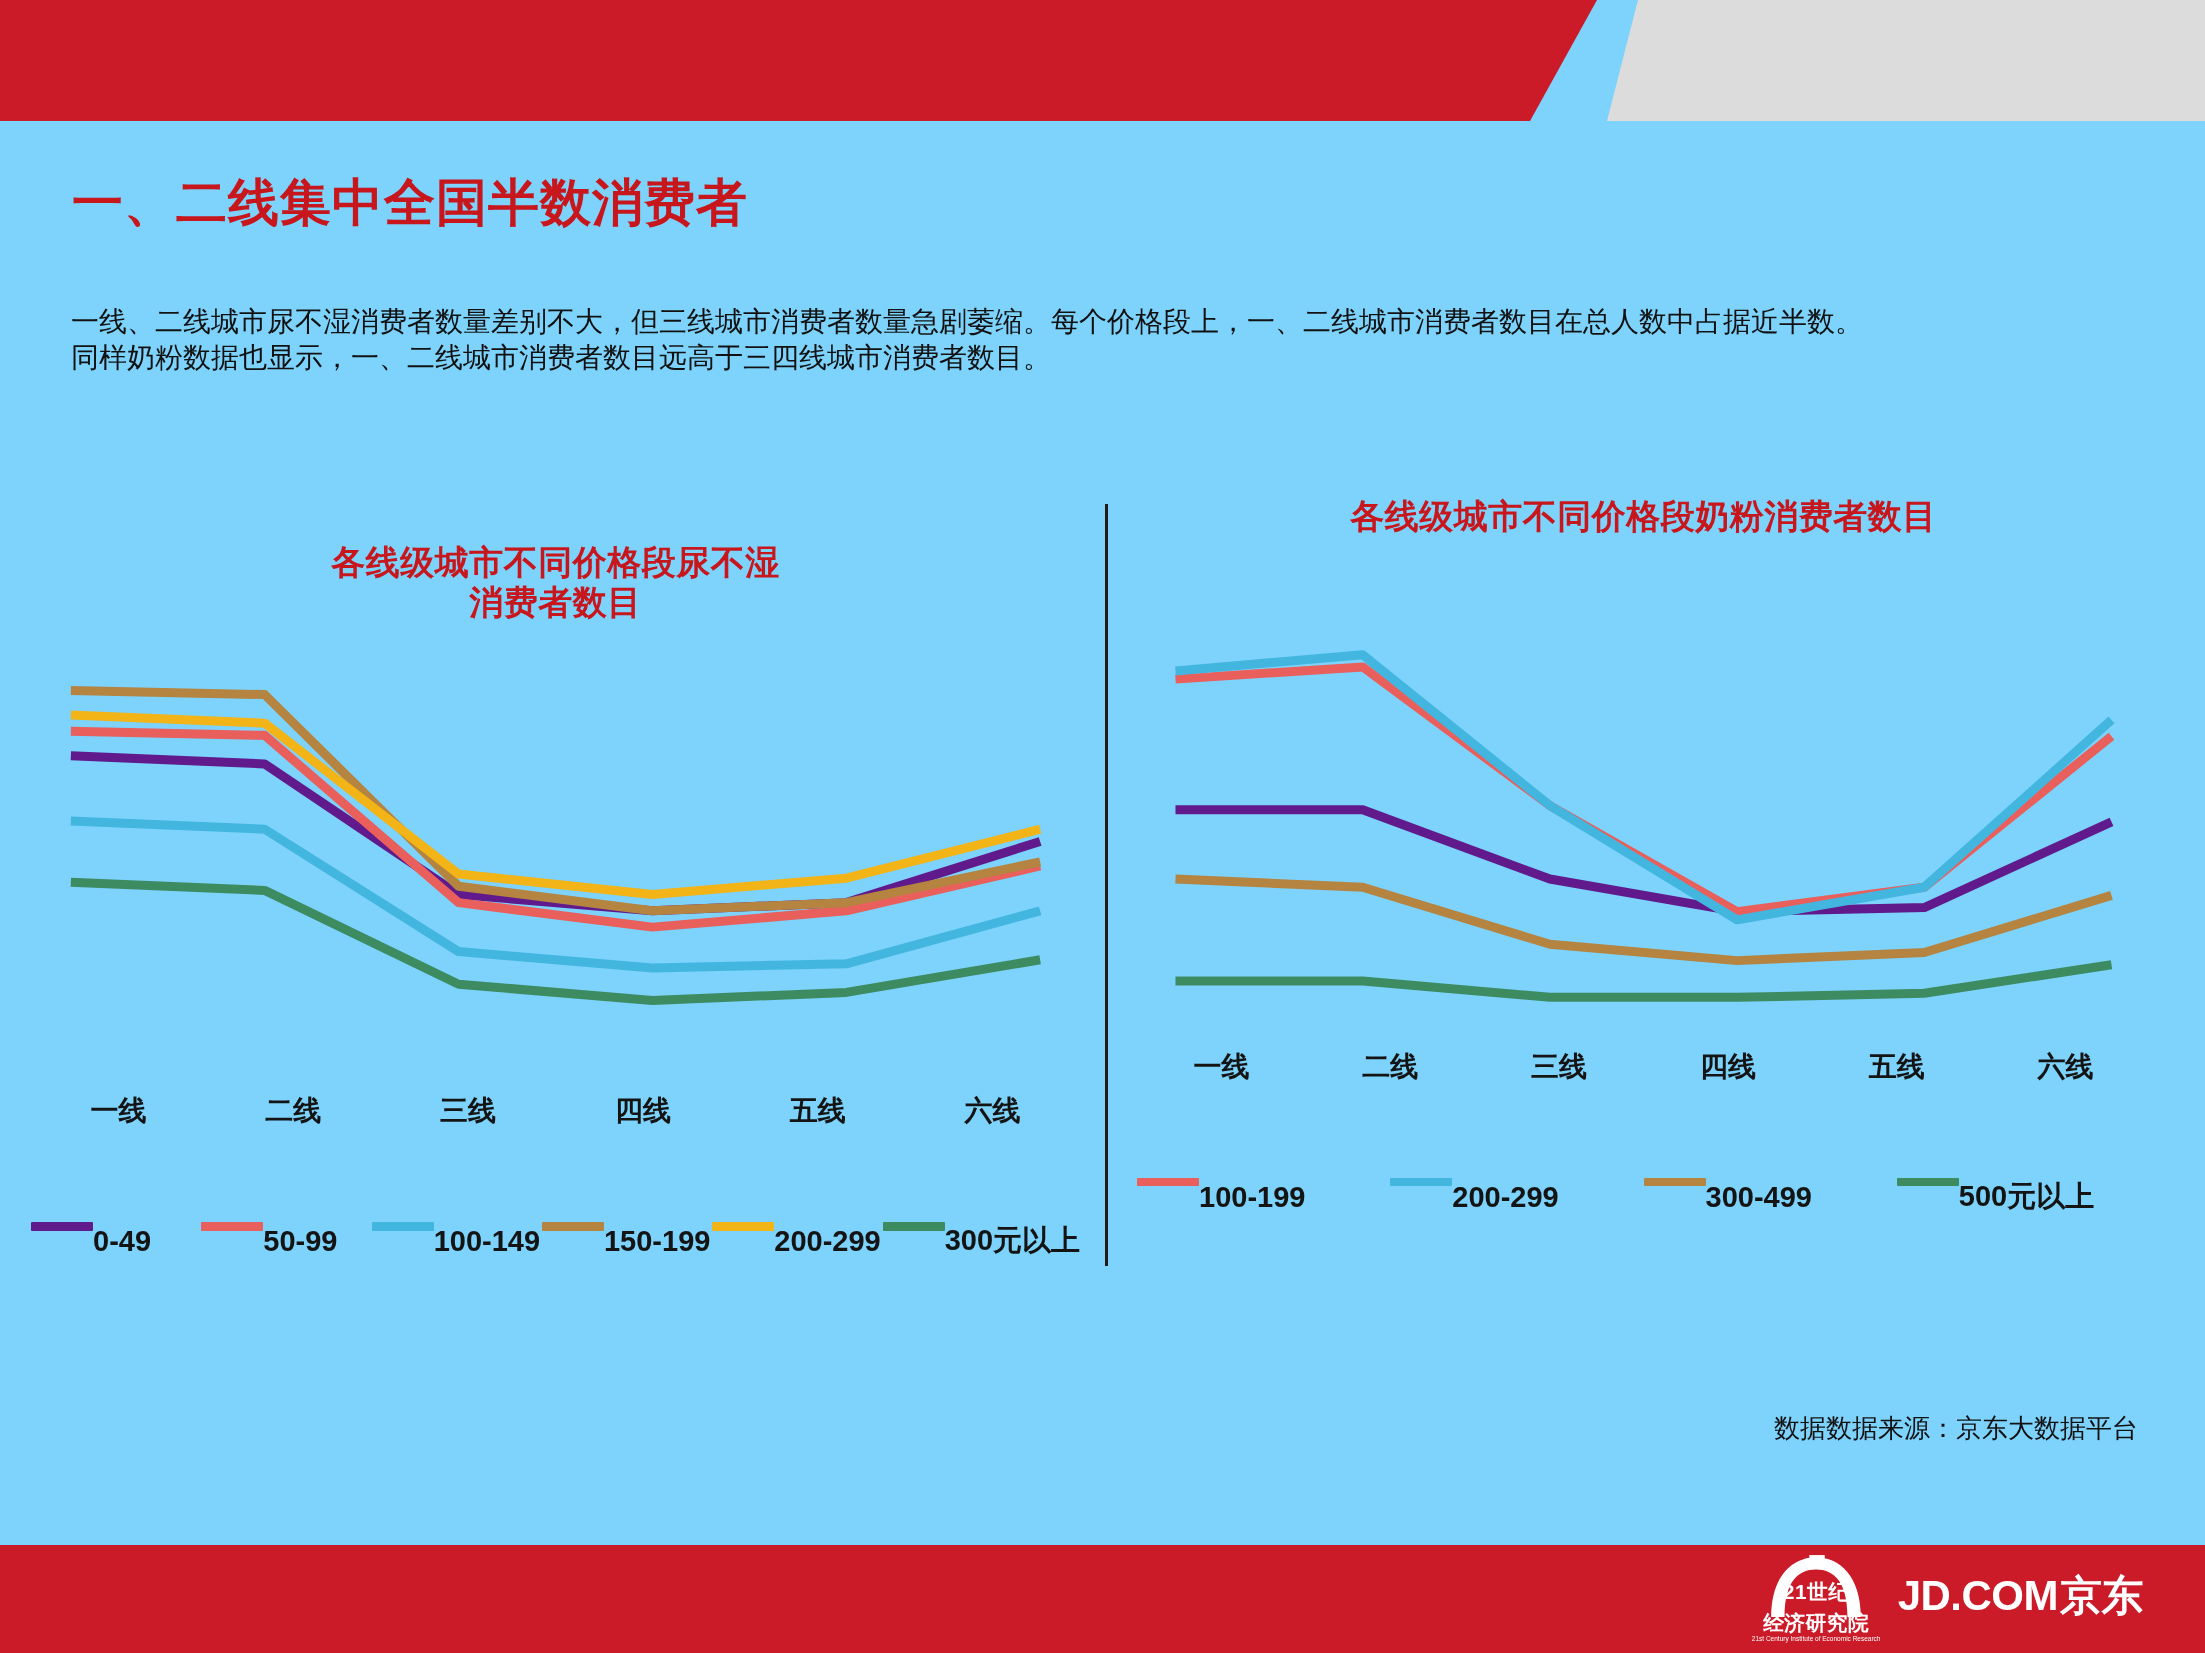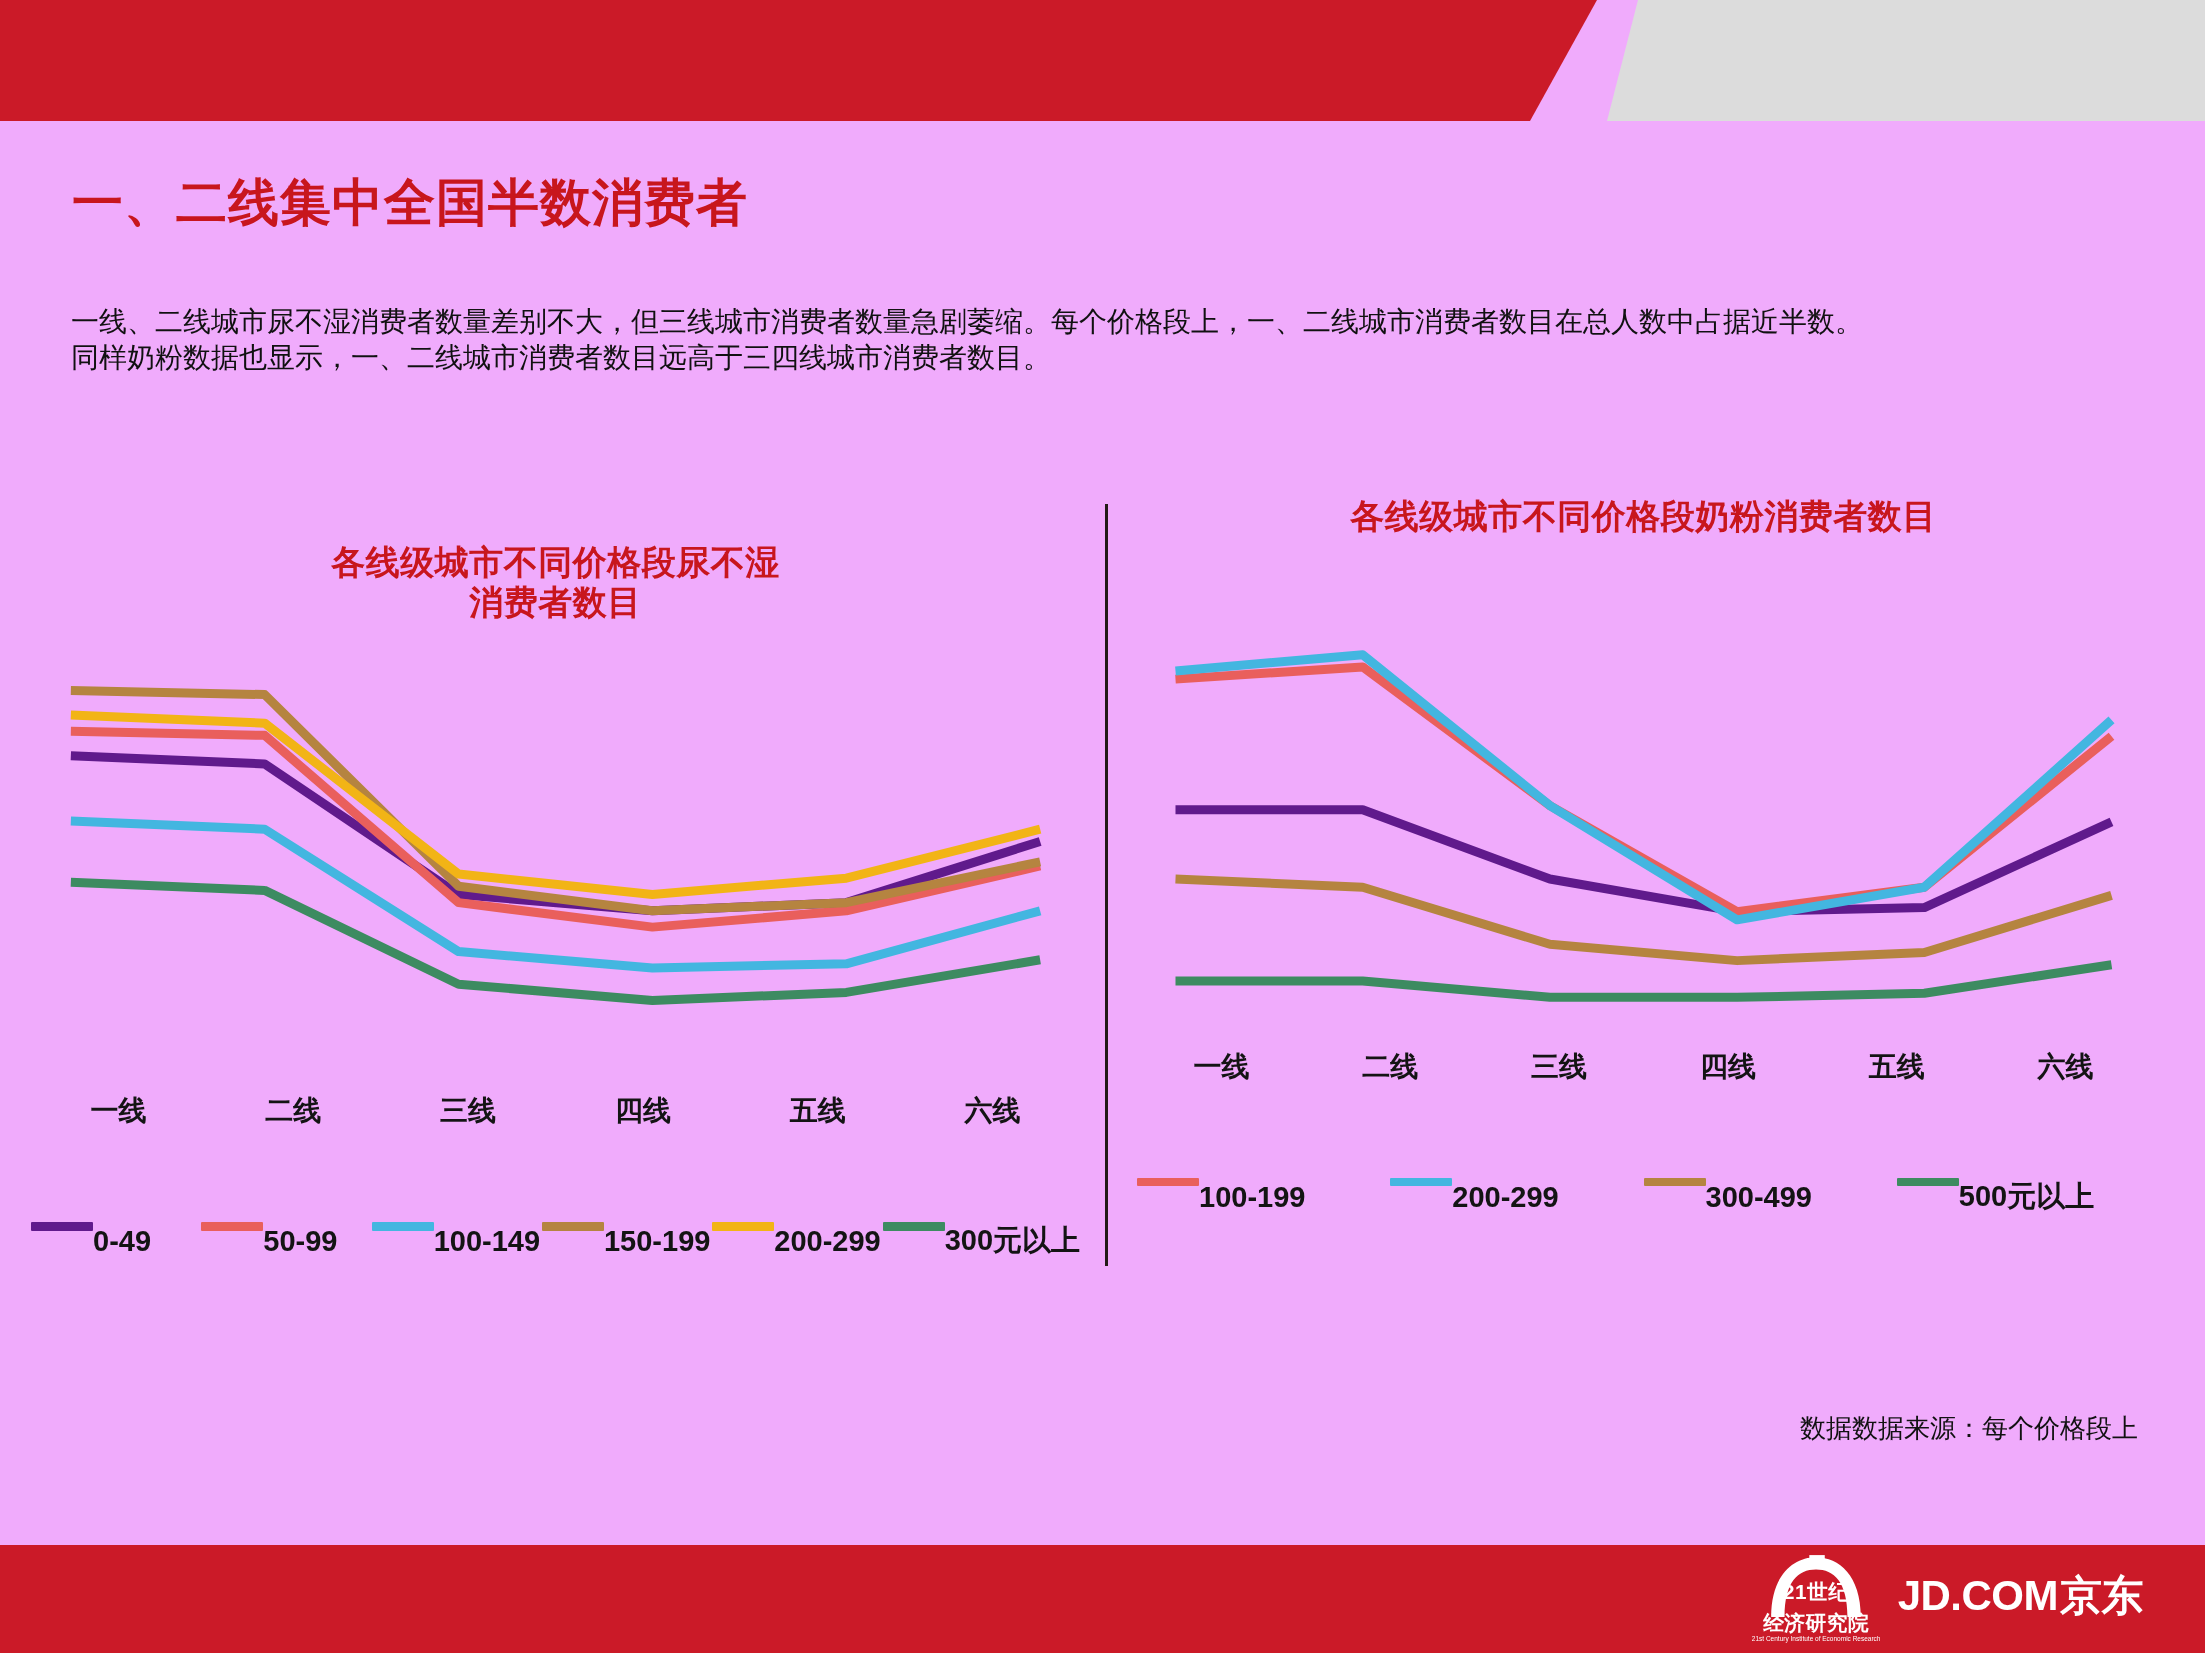--- a/index.html
+++ b/index.html
@@ -7,21 +7,21 @@
     padding: 0;
     background: #ffffff;
   }
   body {
     font-family: "Liberation Sans", "DejaVu Sans", sans-serif;
   }
   #slide {
     position: relative;
     width: 2205px;
     height: 1654px;
-    background: #f0abfc;
+    background: #7dd3fc;
     overflow: hidden;
   }
 
   
   .header-band {
     position: absolute;
     top: 0; left: 0;
     width: 2205px;
     height: 121px;
   }
@@ -330,21 +330,21 @@
         <span class="legend-swatch" style="background: rgb(181, 132, 64);"></span>
         <span class="legend-label">300-499</span>
       </div>
       <div class="legend-item">
         <span class="legend-swatch" style="background: rgb(61, 139, 97);"></span>
         <span class="legend-label">500元以上</span>
       </div>
     </div>
   </div>
 
-  <div class="source-note">数据数据来源：每个价格段上</div>
+  <div class="source-note">数据数据来源：京东大数据平台</div>
 
   <div class="footer-band">
     <div class="footer-logos">
 
       <div class="logo-21">
         <svg class="logo-arch" viewBox="0 0 198 120">
           <path d="M12 120 C12 40 54 4 99 4 C144 4 186 40 186 120 L160 120 C160 52 134 28 99 28 C64 28 38 52 38 120 Z" fill="#ffffff"></path>
           <rect x="86" y="0" width="30" height="13" fill="#ffffff"></rect>
         </svg>
         <div class="logo-21-cn1">21世纪</div>

